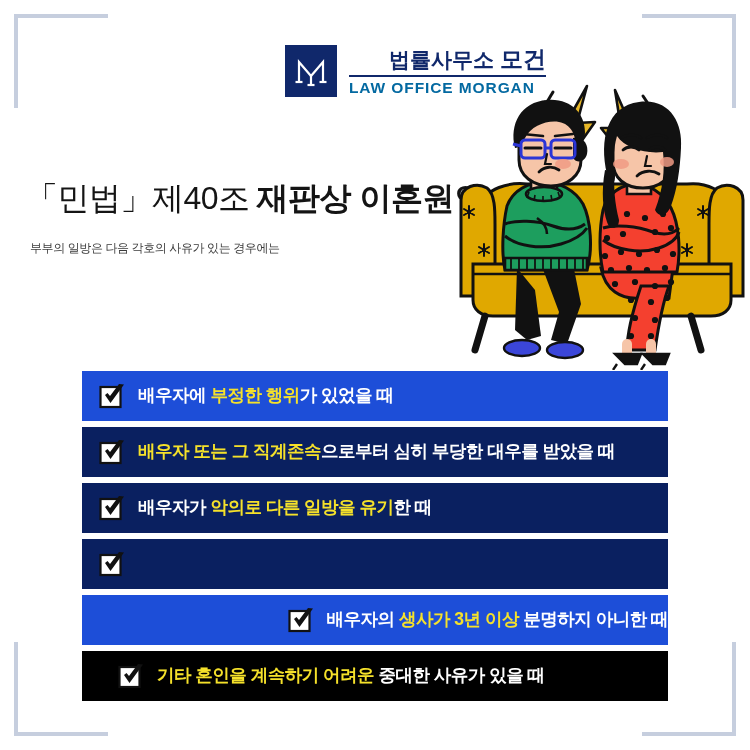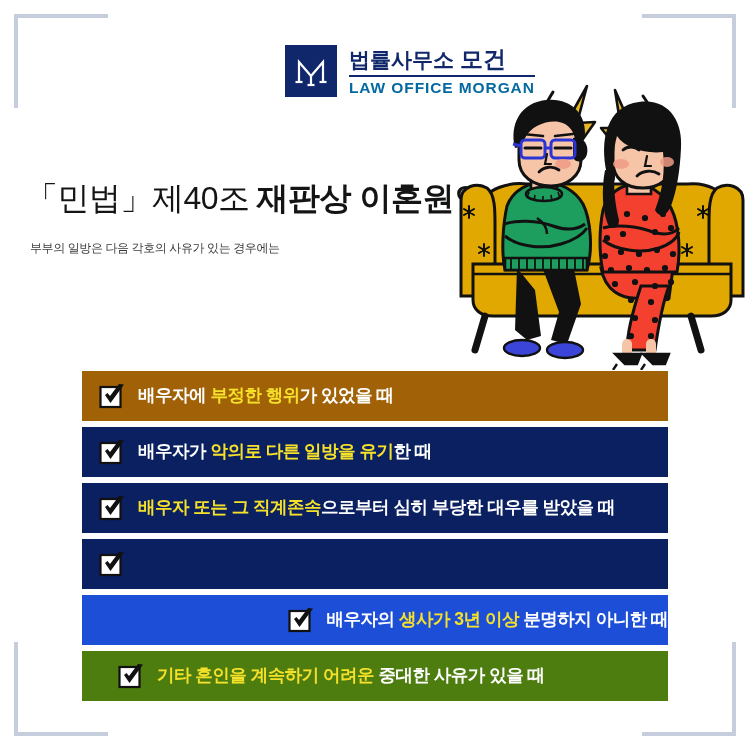--- a/index.html
+++ b/index.html
@@ -173,21 +173,21 @@
         <g fill="none" stroke="#ffffff" stroke-width="2.2">
           <path d="M5 28 L5 8 L17 22 L29 8 L29 28"></path>
           <path d="M1.5 28 L8.5 28"></path>
           <path d="M25.5 28 L32.5 28"></path>
           <path d="M17 22 L17 31"></path>
           <path d="M13.5 31 L20.5 31"></path>
         </g>
       </svg>
     </div>
     <div id="logo-text-block">
-      <div id="logo-kr" style="color: rgb(16, 40, 107);">
+      <div id="logo-kr" style="color: rgb(16, 40, 107); margin-left: 40px;">
         <span>법률사무소</span><span class="brand">모건</span>
       </div>
       <div id="logo-rule" style="background: rgb(16, 40, 107);"></div>
       <div id="logo-en" style="color: #0369a1;">LAW OFFICE MORGAN</div>
     </div>
   </div>
 
   <div id="headline">
     <span class="law-ref">「민법」제40조</span><span class="emph">재판상 이혼원인</span>
   </div>
@@ -384,65 +384,65 @@
         <ellipse cx="166" cy="86" rx="8" ry="5" fill="#F09A84" opacity="0.85"></ellipse>
         <ellipse cx="212" cy="84" rx="7" ry="5" fill="#F09A84" opacity="0.85"></ellipse>
 
         <path d="M192 78 L190 88 L196 88" fill="none" stroke="#111" stroke-width="2.2" stroke-linecap="round"></path>
         <path d="M182 98 C188 92 198 92 204 96" fill="none" stroke="#111" stroke-width="2.8" stroke-linecap="round"></path>
       </g>
     </svg>
   </div>
 
   <div id="checklist">
-      <div class="check-row" style="background: #a16207;">
+      <div class="check-row" style="background: #1d4ed8;">
         <span class="check-box-wrap">
           <svg width="26" height="26" viewBox="0 0 26 26">
             <rect x="1.5" y="4" width="20" height="20" fill="#ffffff" stroke="#111111" stroke-width="2.2"></rect>
             <path d="M6 12 L11.5 20 L25 1.5 L20 1 L11 13 L8.5 10 Z" fill="#111111"></path>
           </svg>
         </span>
         <span class="row-text"><span>배우자에 </span><span class="hl" style="color: rgb(245, 225, 42);">부정한 행위</span><span>가 있었을 때</span></span>
       </div>
       <div class="check-row" style="background: rgb(10, 32, 96);">
         <span class="check-box-wrap">
           <svg width="26" height="26" viewBox="0 0 26 26">
             <rect x="1.5" y="4" width="20" height="20" fill="#ffffff" stroke="#111111" stroke-width="2.2"></rect>
             <path d="M6 12 L11.5 20 L25 1.5 L20 1 L11 13 L8.5 10 Z" fill="#111111"></path>
           </svg>
         </span>
+        <span class="row-text"><span class="hl" style="color: rgb(245, 225, 42);">배우자 또는 그 직계존속</span><span>으로부터 심히 부당한 대우를 받았을 때</span></span>
+      </div>
+      <div class="check-row" style="background: rgb(10, 32, 96);">
+        <span class="check-box-wrap">
+          <svg width="26" height="26" viewBox="0 0 26 26">
+            <rect x="1.5" y="4" width="20" height="20" fill="#ffffff" stroke="#111111" stroke-width="2.2"></rect>
+            <path d="M6 12 L11.5 20 L25 1.5 L20 1 L11 13 L8.5 10 Z" fill="#111111"></path>
+          </svg>
+        </span>
         <span class="row-text"><span>배우자가 </span><span class="hl" style="color: rgb(245, 225, 42);">악의로 다른 일방을 유기</span><span>한 때</span></span>
       </div>
       <div class="check-row" style="background: rgb(10, 32, 96);">
         <span class="check-box-wrap">
           <svg width="26" height="26" viewBox="0 0 26 26">
             <rect x="1.5" y="4" width="20" height="20" fill="#ffffff" stroke="#111111" stroke-width="2.2"></rect>
             <path d="M6 12 L11.5 20 L25 1.5 L20 1 L11 13 L8.5 10 Z" fill="#111111"></path>
           </svg>
         </span>
-        <span class="row-text"><span class="hl" style="color: rgb(245, 225, 42);">배우자 또는 그 직계존속</span><span>으로부터 심히 부당한 대우를 받았을 때</span></span>
-      </div>
-      <div class="check-row" style="background: rgb(10, 32, 96);">
-        <span class="check-box-wrap">
-          <svg width="26" height="26" viewBox="0 0 26 26">
-            <rect x="1.5" y="4" width="20" height="20" fill="#ffffff" stroke="#111111" stroke-width="2.2"></rect>
-            <path d="M6 12 L11.5 20 L25 1.5 L20 1 L11 13 L8.5 10 Z" fill="#111111"></path>
-          </svg>
-        </span>
       </div>
       <div class="check-row" style="background: #1d4ed8; justify-content: flex-end;">
         <span class="check-box-wrap">
           <svg width="26" height="26" viewBox="0 0 26 26">
             <rect x="1.5" y="4" width="20" height="20" fill="#ffffff" stroke="#111111" stroke-width="2.2"></rect>
             <path d="M6 12 L11.5 20 L25 1.5 L20 1 L11 13 L8.5 10 Z" fill="#111111"></path>
           </svg>
         </span>
         <span class="row-text"><span>배우자의 </span><span class="hl" style="color: rgb(245, 225, 42);">생사가 3년 이상</span><span> 분명하지 아니한 때</span></span>
       </div>
-      <div class="check-row" style="background: #4d7c0f; padding-left: 36px;">
+      <div class="check-row" style="background: #000000; padding-left: 36px;">
         <span class="check-box-wrap">
           <svg width="26" height="26" viewBox="0 0 26 26">
             <rect x="1.5" y="4" width="20" height="20" fill="#ffffff" stroke="#111111" stroke-width="2.2"></rect>
             <path d="M6 12 L11.5 20 L25 1.5 L20 1 L11 13 L8.5 10 Z" fill="#111111"></path>
           </svg>
         </span>
         <span class="row-text"><span class="hl" style="color: rgb(245, 225, 42);">기타 혼인을 계속하기 어려운</span><span> 중대한 사유가 있을 때</span></span>
       </div>
     </div>
 

